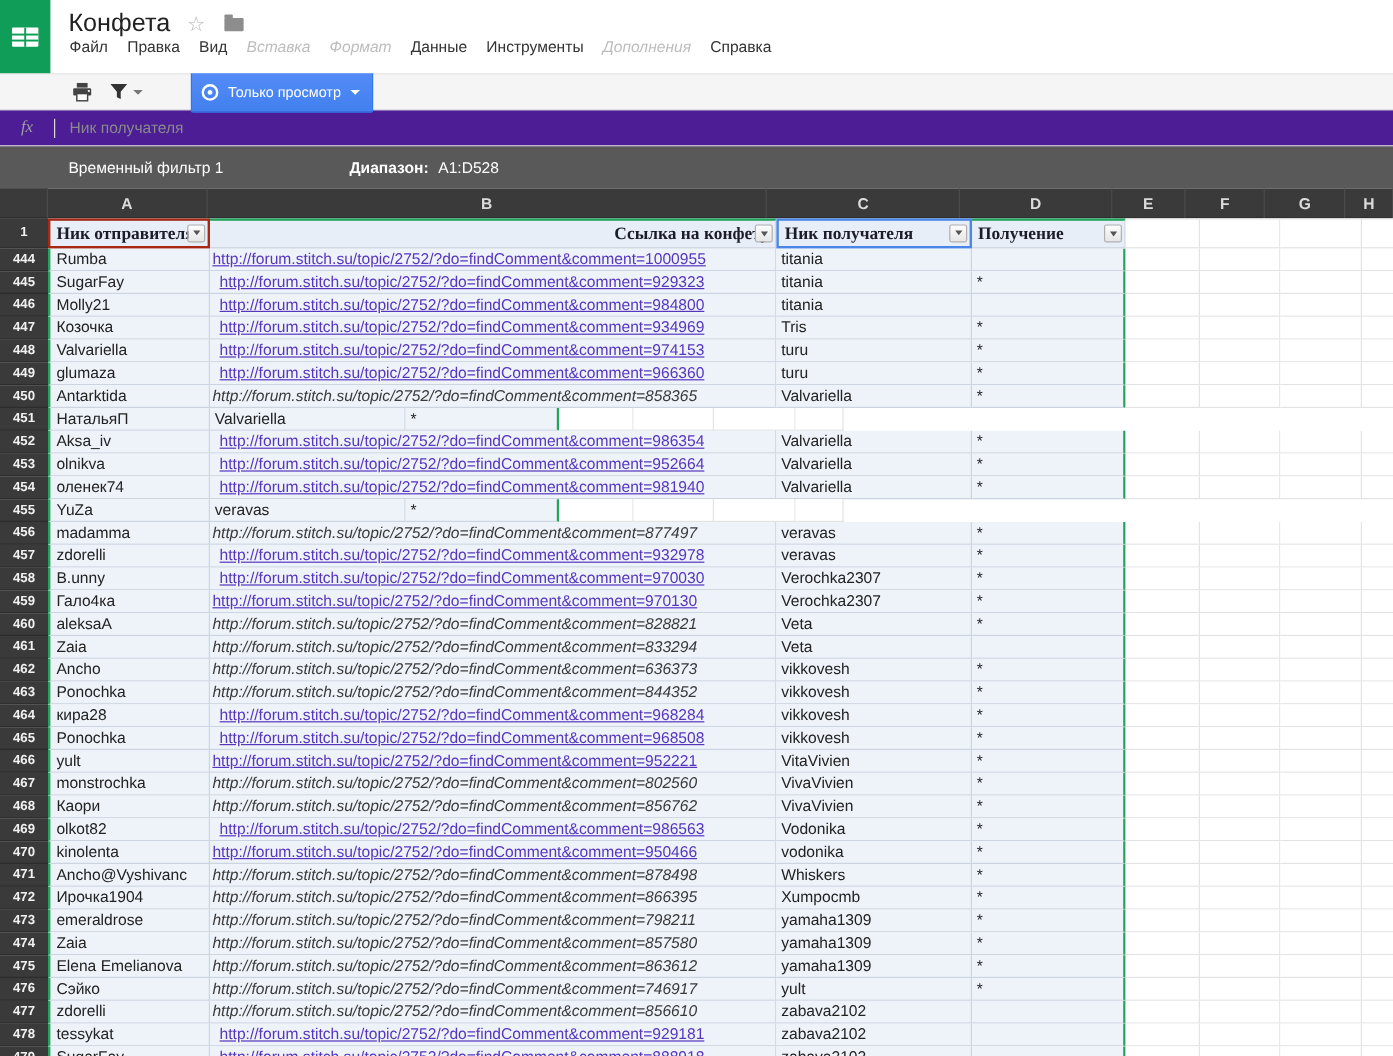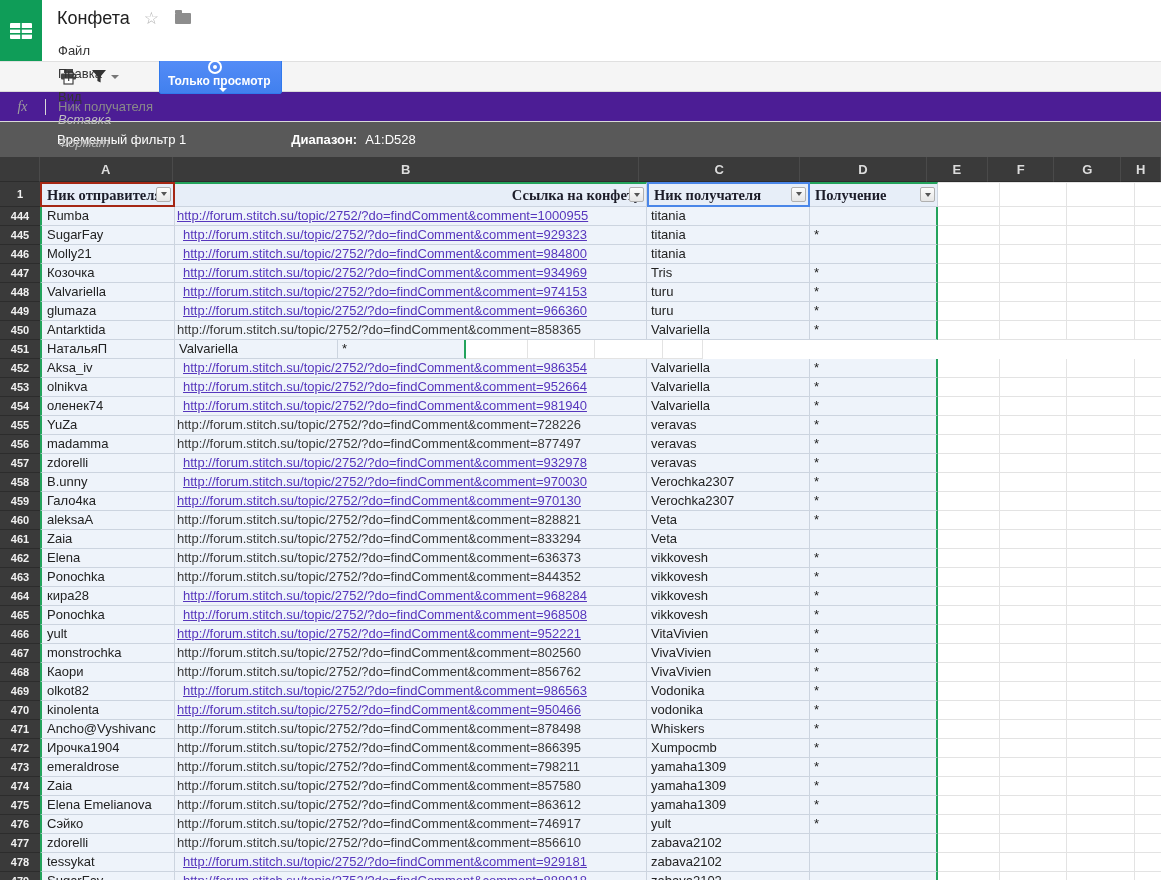--- a/index.html
+++ b/index.html
@@ -4,37 +4,37 @@
 <style>
   * { margin:0; padding:0; box-sizing:border-box; }
   html,body { width:1161px; height:880px; overflow:hidden; background:#fff;
               font-family:"Liberation Sans", sans-serif; }
 
   
   .appbar { position:relative; height:61px; background:#fff; }
   .logo { position:absolute; left:0; top:0; width:42px; height:61px; background:#0f9d58;
           display:flex; align-items:center; justify-content:center; }
   .title-row { position:absolute; left:57px; top:8px; display:flex; align-items:center; }
-  .doc-title { font-size:18px; color:#212121; }
+  .doc-title { font-size:21px; color:#212121; }
   .star { font-size:17px; color:#b3b3b3; margin-left:14px; line-height:1; }
   .folder { width:16px; height:11px; background:#8d8d8d; margin-left:16px; position:relative; border-radius:1px; }
   .folder:before { content:""; position:absolute; left:0; top:-3px; width:7px; height:3px; background:#8d8d8d; border-radius:1px 1px 0 0; }
-  .menubar { position:absolute; left:50px; top:39px; display:flex;flex-direction:column; }
+  .menubar { position:absolute; left:50px; top:27px; display:flex; }
   .menu-item { font-size:13px; color:#333; padding:4px 8px; cursor:pointer; }
   .menu-item.disabled { color:#bdbdbd; cursor:default;font-style:italic; }
 
   
   .toolbar { height:31px; background:#f5f5f5; border-top:1px solid #e0e0e0; border-bottom:1px solid #d9d9d9;
              display:flex; align-items:center; padding-left:60px; }
   .tb-icon { display:flex; align-items:center; margin-right:14px; cursor:pointer; }
   .caret { width:0; height:0; border-left:4px solid transparent; border-right:4px solid transparent;
            border-top:4px solid #777; margin-left:4px; }
   .view-only-btn { margin-left:26px; display:flex; align-items:center; height:35px; padding:0 10px 0 8px;
                    background:linear-gradient(#548cf7,#4180ee); border:1px solid #3079ed; border-radius:2px;
-                   color:#fff; font-size:12px; font-weight:bold; cursor:pointer;flex-direction:column; }
+                   color:#fff; font-size:12px; font-weight:normal; cursor:pointer; }
   .view-only-btn .eye { width:14px; height:14px; border:2px solid #fff; border-radius:50%;
                         display:flex; align-items:center; justify-content:center; margin-right:8px; }
   .view-only-btn .eye i { width:4px; height:4px; background:#fff; border-radius:50%; }
   .view-only-btn .caret { border-top-color:#fff; margin-left:8px; }
 
   
   .formulabar { height:30px; background:#4c1d95; border-bottom:1px solid #d9d9d9; display:flex; align-items:center; }
   .fx { font-family:"Liberation Serif", serif; font-style:italic; color:#9e9e9e; font-size:14px;
         width:45px; text-align:center; }
   .fx-div { width:1px; height:16px; background:#d9d9d9; }
@@ -58,21 +58,21 @@
 
   .row { display:flex; height:19px; }
   .row-hdr { width:40px; background:var(--dark); color:#f1f1f1; font-size:11px; font-weight:bold;
              text-align:center; line-height:19px; border-bottom:1px solid var(--dark-line); flex:none; }
   .cell { font-size:13px; color:#222; line-height:18px; padding:0 4px; overflow:hidden; white-space:nowrap;
           border-right:1px solid var(--grid-white); border-bottom:1px solid var(--grid-white); flex:none; background:#fff; }
   .cell.tinted { background:var(--tint); border-right-color:var(--grid-tint); border-bottom-color:var(--grid-tint); }
   .cell.cA { border-left:2px solid var(--green); padding-left:5px; }
   .cell.cD { border-right:2px solid var(--green); }
   .cell.cB { padding:0 2px; }
-  .url-plain { color:#3a3a3a; }
+  .url-plain { color:#3a3a3a;font-style:italic; }
   .url-link { color:#5636bd; text-decoration:underline; }
   .b-indent { padding-left:6px;text-align:center; }
 
   
   .row1 { display:flex; height:25px; }
   .row1 .row-hdr { line-height:25px; }
   .hcell { position:relative; background:#e7eef8; font-family:"Liberation Serif", serif; font-weight:bold;
            font-size:14.5px; color:#1c1c28; line-height:23px; padding:0 5px; overflow:hidden; white-space:nowrap;
            border-right:1px solid var(--grid-tint); border-bottom:1px solid var(--grid-tint);
            border-top:2px solid var(--green); flex:none; }
@@ -314,21 +314,20 @@
         <div class="cell tinted cC">Valvariella</div>
         <div class="cell tinted cD">*</div>
         <div class="cell cE"></div>
         <div class="cell cF"></div>
         <div class="cell cG"></div>
         <div class="cell cH"></div>
       </div>
       <div class="row">
         <div class="row-hdr">455</div>
         <div class="cell tinted cA">YuZa</div>
-        <div class="cell tinted cB"><span class="url-plain">http://forum.stitch.su/topic/2752/?do=findComment&amp;comment=728226</span></div>
         <div class="cell tinted cC">veravas</div>
         <div class="cell tinted cD">*</div>
         <div class="cell cE"></div>
         <div class="cell cF"></div>
         <div class="cell cG"></div>
         <div class="cell cH"></div>
       </div>
       <div class="row">
         <div class="row-hdr">456</div>
         <div class="cell tinted cA">madamma</div>
@@ -390,21 +389,21 @@
         <div class="cell tinted cB"><span class="url-plain">http://forum.stitch.su/topic/2752/?do=findComment&amp;comment=833294</span></div>
         <div class="cell tinted cC">Veta</div>
         <div class="cell tinted cD"></div>
         <div class="cell cE"></div>
         <div class="cell cF"></div>
         <div class="cell cG"></div>
         <div class="cell cH"></div>
       </div>
       <div class="row">
         <div class="row-hdr">462</div>
-        <div class="cell tinted cA">Elena</div>
+        <div class="cell tinted cA">Ancho</div>
         <div class="cell tinted cB"><span class="url-plain">http://forum.stitch.su/topic/2752/?do=findComment&amp;comment=636373</span></div>
         <div class="cell tinted cC">vikkovesh</div>
         <div class="cell tinted cD">*</div>
         <div class="cell cE"></div>
         <div class="cell cF"></div>
         <div class="cell cG"></div>
         <div class="cell cH"></div>
       </div>
       <div class="row">
         <div class="row-hdr">463</div>

